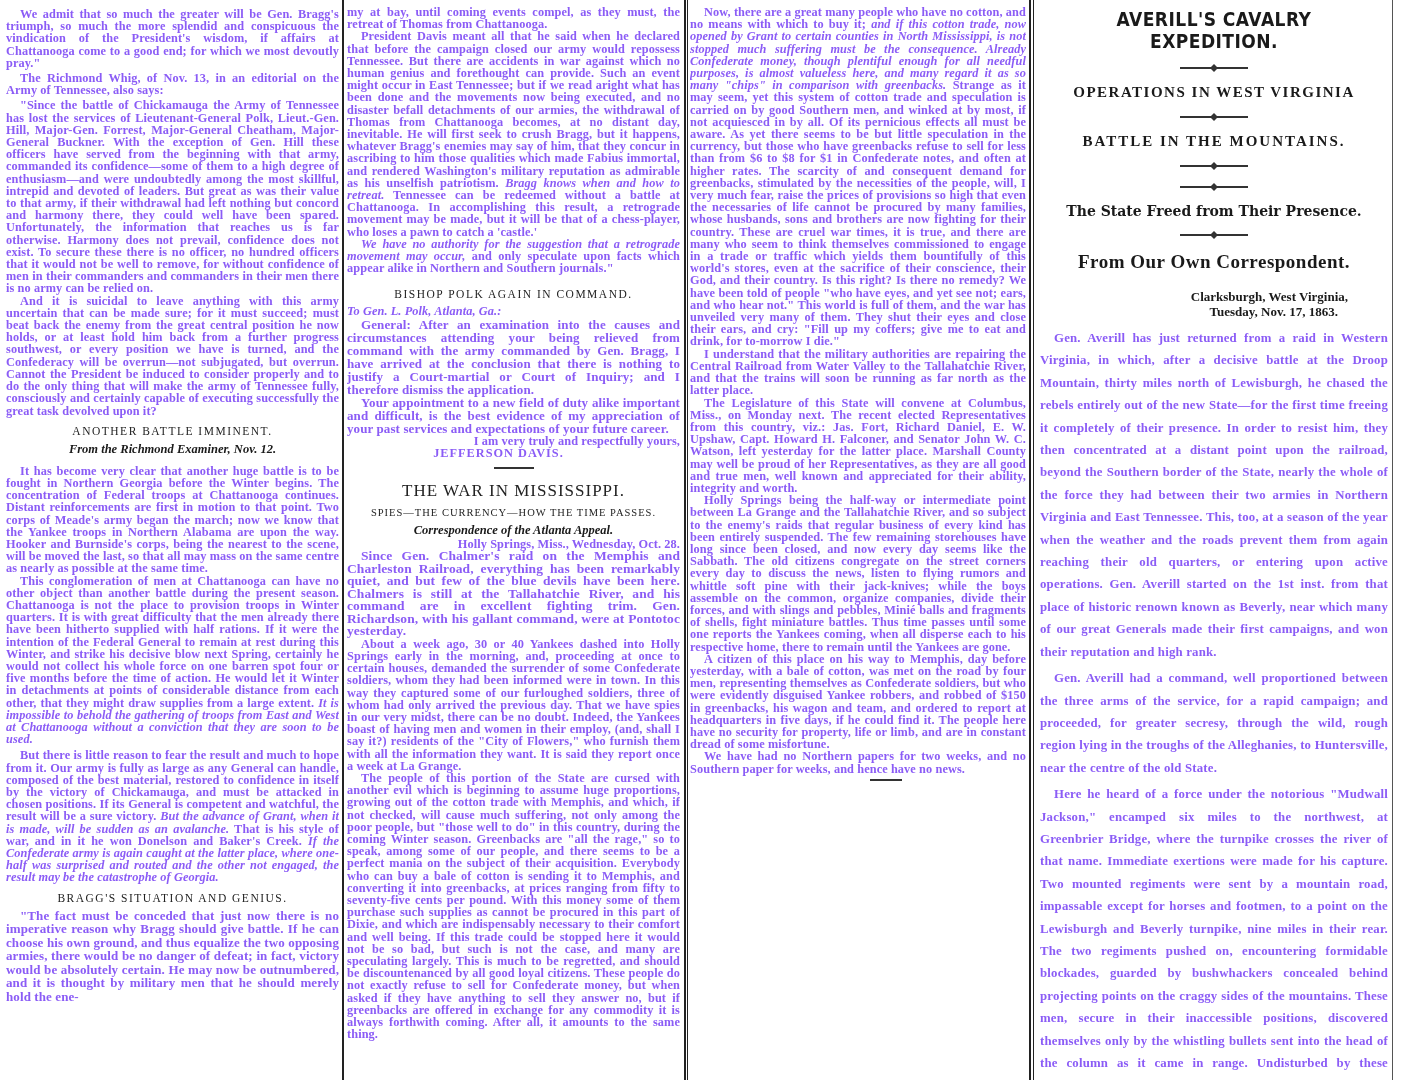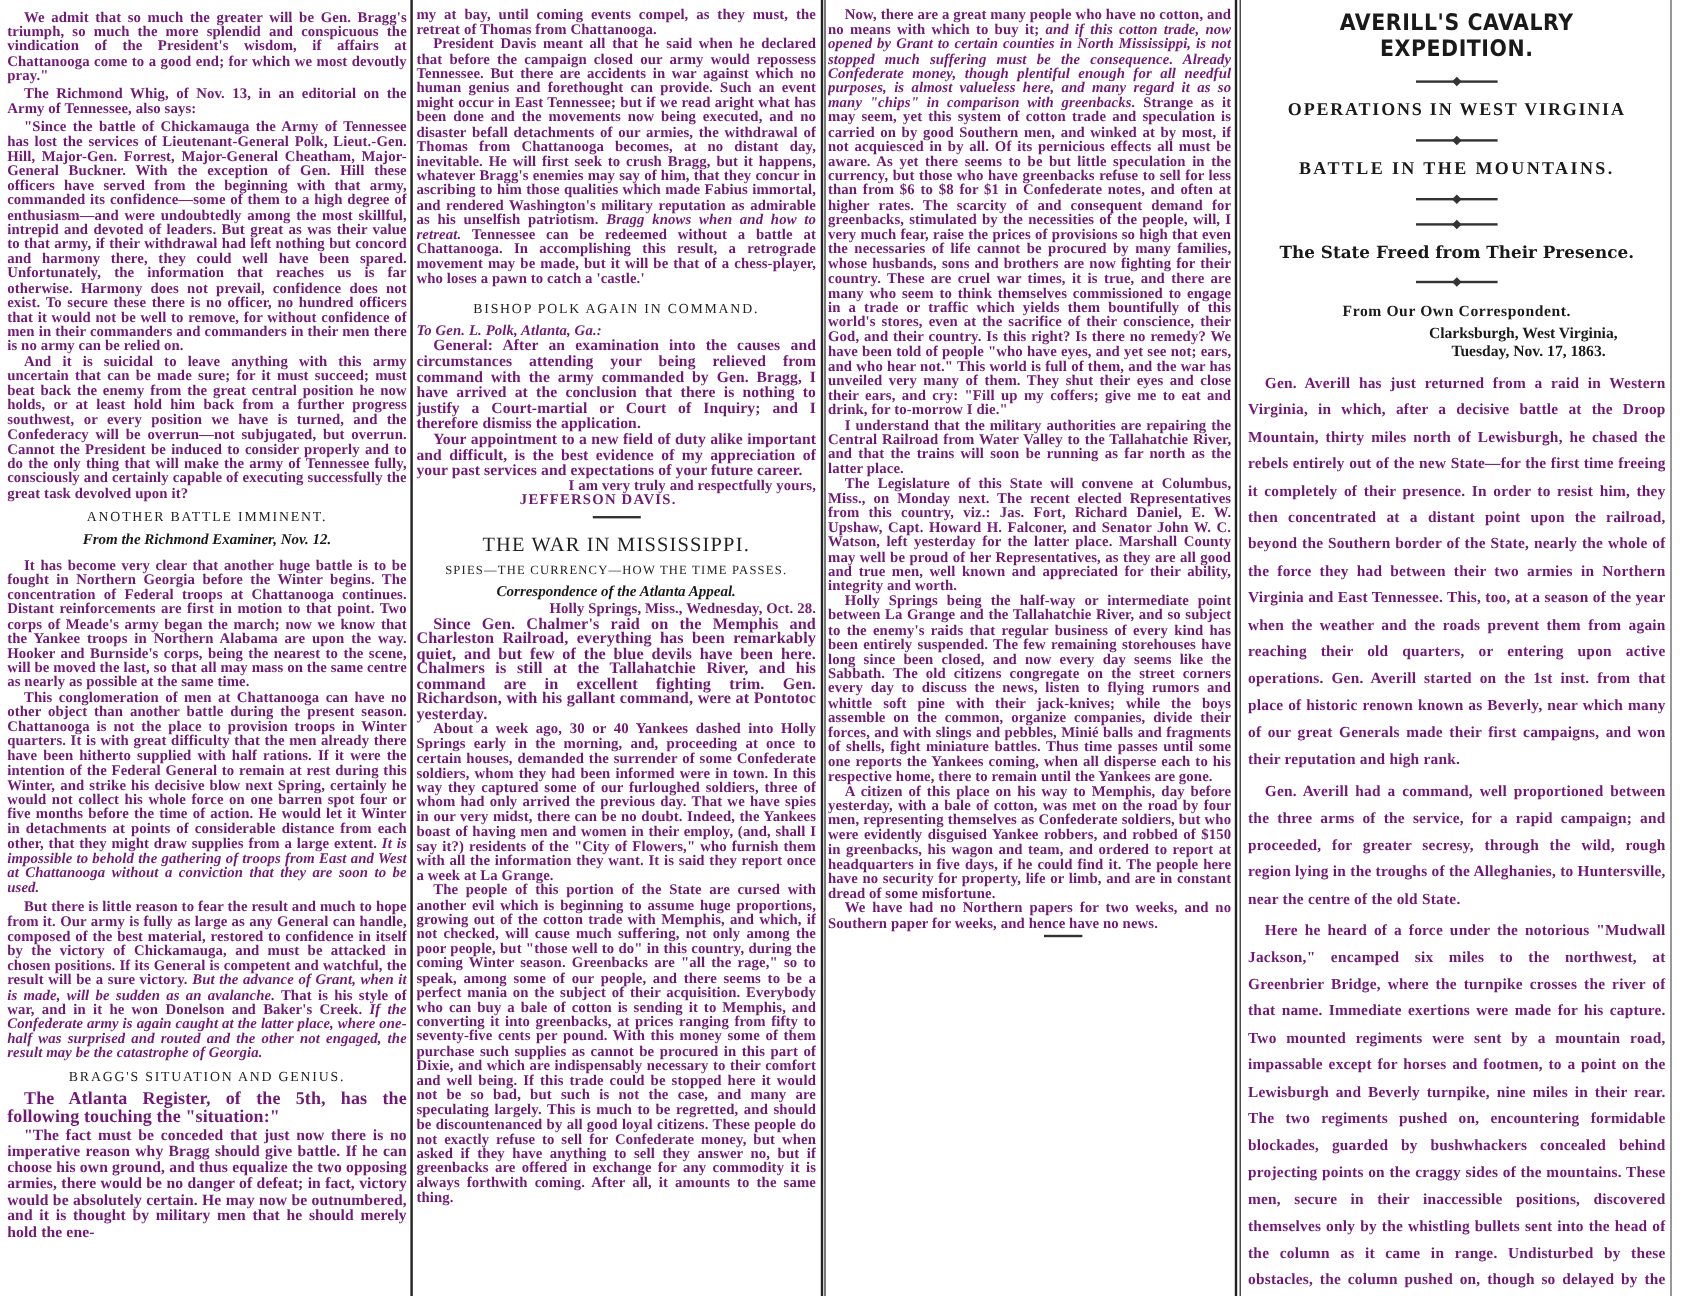--- a/index.html
+++ b/index.html
@@ -9,39 +9,39 @@
   .c2 { left:347px; width:333px; height:1080px; }
   .c3 { left:690px; width:336px; height:1080px; }
   .c4 { left:1040px; width:348px; height:1080px; }
   .rule { position:absolute; top:0; width:2px; background:#222; }
   .r1 { left:342px; height:1080px; }
   .r2 { left:684px; height:1080px; }
   .r2b { left:687px; height:1080px; width:1px; }
   .r3 { left:1029px; height:1080px; }
   .r3b { left:1033px; height:1080px; width:1px; }
   .r4 { left:1392px; height:1080px; width:1px; background:#555; }
-  .p { font-family:"Liberation Serif","DejaVu Serif",serif; font-size:12.3px; line-height:12.2px; text-align:justify; margin:0; text-indent:14px; letter-spacing:0.1px; font-weight:bold; color:#701a75; }
+  .p { font-family:"Liberation Serif","DejaVu Serif",serif; font-size:12.3px; line-height:12.2px; text-align:justify; margin:0; text-indent:14px; letter-spacing:0.1px; font-weight:bold; color:#8b5cf6; }
   .p.noind { text-indent:0; }
   .p i, .it { font-style:italic; }
   .head { font-family:"Liberation Serif",serif; font-size:11.5px; text-align:center; letter-spacing:1.5px; margin:8px 0 5px 0; font-weight:normal; color:#222;}
   .sub-it { font-family:"Liberation Serif",serif; font-style:italic; font-size:12.5px; text-align:center; margin:2px 0 8px 0; font-weight:bold;}
   .big-head { font-family:"Liberation Serif",serif; font-size:17px; text-align:center; letter-spacing:1px; margin:12px 0 4px 0; color:#222;}
   .sig { text-align:center; padding-right:30px; }
   .sig2 { text-align:right; }
   .dash { width:40px; height:2px; background:#333; margin:8px auto; }
   .c4 .p { font-size:12.8px; line-height:22.4px; font-weight:bold; letter-spacing:0.2px; }
   .hl1 { font-family:"DejaVu Sans",sans-serif; font-size:19px; font-weight:bold; text-align:center; letter-spacing:0.5px; margin:6px 0 0 0; transform:scaleX(0.9); }
   .hl2 { font-family:"Liberation Serif",serif; font-size:15px; font-weight:bold; text-align:center; letter-spacing:1.5px; margin:0; }
   .hl3 { font-family:"Liberation Serif",serif; font-size:15px; font-weight:bold; text-align:center; letter-spacing:2px; margin:0; }
   .hl4 { font-family:"DejaVu Serif",serif; font-size:15px; font-weight:bold; text-align:center; letter-spacing:1.5px; margin:0; }
   .hl5 { font-family:"DejaVu Serif",serif; font-size:14px; font-weight:bold; text-align:center; margin:0; }
   .orn { width:68px; height:10px; margin:11px auto; position:relative; }
   .orn::before { content:""; position:absolute; left:0; right:0; top:4px; height:2px; background:#333; }
   .orn::after { content:""; position:absolute; left:30px; top:1px; width:8px; height:8px; background:#333; transform:rotate(45deg) scale(0.7); }
-  .corr { font-family:"Liberation Serif",serif; font-size:13px; font-weight:bold; text-align:center; margin:10px 0 3px; letter-spacing:0.5px;}
+  .corr { font-family:"Liberation Serif",serif; font-size:19px; font-weight:bold; text-align:center; margin:10px 0 16px; letter-spacing:0.5px;}
   .dateline { font-family:"Liberation Serif",serif; font-size:13px; font-weight:bold; text-align:right; padding-right:40px; line-height:15px; margin-bottom:8px;}
 </style>
 </head>
 <body>
 
 <div class="rule r1"></div>
 <div class="rule r2"></div>
 <div class="rule r2b"></div>
 <div class="rule r3"></div>
 <div class="rule r3b"></div>
@@ -51,27 +51,27 @@
   <p class="p">We admit that so much the greater will be Gen. Bragg's triumph, so much the more splendid and conspicuous the vindication of the President's wisdom, if affairs at Chattanooga come to a good end; for which we most devoutly pray."</p>
   <p class="p" style="margin-top:3px;">The Richmond Whig, of Nov. 13, in an editorial on the Army of Tennessee, also says:</p>
   <p class="p" style="margin-top:3px;">"Since the battle of Chickamauga the Army of Tennessee has lost the services of Lieutenant-General Polk, Lieut.-Gen. Hill, Major-Gen. Forrest, Major-General Cheatham, Major-General Buckner. With the exception of Gen. Hill these officers have served from the beginning with that army, commanded its confidence—some of them to a high degree of enthusiasm—and were undoubtedly among the most skillful, intrepid and devoted of leaders. But great as was their value to that army, if their withdrawal had left nothing but concord and harmony there, they could well have been spared. Unfortunately, the information that reaches us is far otherwise. Harmony does not prevail, confidence does not exist. To secure these there is no officer, no hundred officers that it would not be well to remove, for without confidence of men in their commanders and commanders in their men there is no army can be relied on.</p>
   <p class="p">And it is suicidal to leave anything with this army uncertain that can be made sure; for it must succeed; must beat back the enemy from the great central position he now holds, or at least hold him back from a further progress southwest, or every position we have is turned, and the Confederacy will be overrun—not subjugated, but overrun. Cannot the President be induced to consider properly and to do the only thing that will make the army of Tennessee fully, consciously and certainly capable of executing successfully the great task devolved upon it?</p>
   <div class="head">ANOTHER BATTLE IMMINENT.</div>
   <div class="sub-it">From the Richmond Examiner, Nov. 12.</div>
   <p class="p">It has become very clear that another huge battle is to be fought in Northern Georgia before the Winter begins. The concentration of Federal troops at Chattanooga continues. Distant reinforcements are first in motion to that point. Two corps of Meade's army began the march; now we know that the Yankee troops in Northern Alabama are upon the way. Hooker and Burnside's corps, being the nearest to the scene, will be moved the last, so that all may mass on the same centre as nearly as possible at the same time.</p>
   <p class="p"><span>This conglomeration of men at Chattanooga can have no other object than another battle during the present season. Chattanooga is not the place to provision troops in Winter quarters. It is with great difficulty that the men already there have been hitherto supplied with half rations. If it were the intention of the Federal General to remain at rest during this Winter, and strike his decisive blow next Spring, certainly he would not collect his whole force on one barren spot four or five months before the time of action. He would let it Winter in detachments at points of considerable distance from each other, that they might draw supplies from a large extent.</span> <i>It is impossible to behold the gathering of troops from East and West at Chattanooga without a conviction that they are soon to be used.</i></p>
   <p class="p" style="margin-top:4px;"><span>But there is little reason to fear the result and much to hope from it. Our army is fully as large as any General can handle, composed of the best material, restored to confidence in itself by the victory of Chickamauga, and must be attacked in chosen positions. If its General is competent and watchful, the result will be a sure victory.</span> <i>But the advance of Grant, when it is made, will be sudden as an avalanche.</i> <span>That is his style of war, and in it he won Donelson and Baker's Creek.</span> <i>If the Confederate army is again caught at the latter place, where one-half was surprised and routed and the other not engaged, the result may be the catastrophe of Georgia.</i></p>
   <div class="head">BRAGG'S SITUATION AND GENIUS.</div>
-  <p class="p" style="font-size:15px; line-height:15px;">The Atlanta Register, of the 5th, has the following touching the "situation:"</p>
   <p class="p" style="font-size:13px; line-height:13.5px;">"The fact must be conceded that just now there is no imperative reason why Bragg should give battle. If he can choose his own ground, and thus equalize the two opposing armies, there would be no danger of defeat; in fact, victory would be absolutely certain. He may now be outnumbered, and it is thought by military men that he should merely hold the ene-</p>
 </div>
 
 <div class="col c2" style="padding-top:6px;">
   <p class="p noind">my at bay, until coming events compel, as they must, the retreat of Thomas from Chattanooga.</p>
   <p class="p"><span>President Davis meant all that he said when he declared that before the campaign closed our army would repossess Tennessee. But there are accidents in war against which no human genius and forethought can provide. Such an event might occur in East Tennessee; but if we read aright what has been done and the movements now being executed, and no disaster befall detachments of our armies, the withdrawal of Thomas from Chattanooga becomes, at no distant day, inevitable. He will first seek to crush Bragg, but it happens, whatever Bragg's enemies may say of him, that they concur in ascribing to him those qualities which made Fabius immortal, and rendered Washington's military reputation as admirable as his unselfish patriotism.</span> <i>Bragg knows when and how to retreat.</i> <span>Tennessee can be redeemed without a battle at Chattanooga. In accomplishing this result, a retrograde movement may be made, but it will be that of a chess-player, who loses a pawn to catch a 'castle.'</span></p>
+  <p class="p"><i>We have no authority for the suggestion that a retrograde movement may occur,</i> <span>and only speculate upon facts which appear alike in Northern and Southern journals."</span></p>
   <div class="head" style="margin-top:14px;">BISHOP POLK AGAIN IN COMMAND.</div>
   <p class="p noind it">To Gen. L. Polk, Atlanta, Ga.:</p>
   <p class="p" style="font-size:13px; line-height:13px;">General: After an examination into the causes and circumstances attending your being relieved from command with the army commanded by Gen. Bragg, I have arrived at the conclusion that there is nothing to justify a Court-martial or Court of Inquiry; and I therefore dismiss the application.</p>
   <p class="p" style="font-size:13px; line-height:13px;">Your appointment to a new field of duty alike important and difficult, is the best evidence of my appreciation of your past services and expectations of your future career.</p>
   <p class="p sig2" style="text-indent:0;">I am very truly and respectfully yours,</p>
   <p class="p sig" style="text-indent:0; letter-spacing:1px;">JEFFERSON DAVIS.</p>
   <div class="dash"></div>
   <div class="big-head">THE WAR IN MISSISSIPPI.</div>
   <div class="head" style="font-size:10.5px; letter-spacing:1px; margin-top:6px;">SPIES—THE CURRENCY—HOW THE TIME PASSES.</div>
   <div class="sub-it" style="margin-bottom:0;">Correspondence of the Atlanta Appeal.</div>

